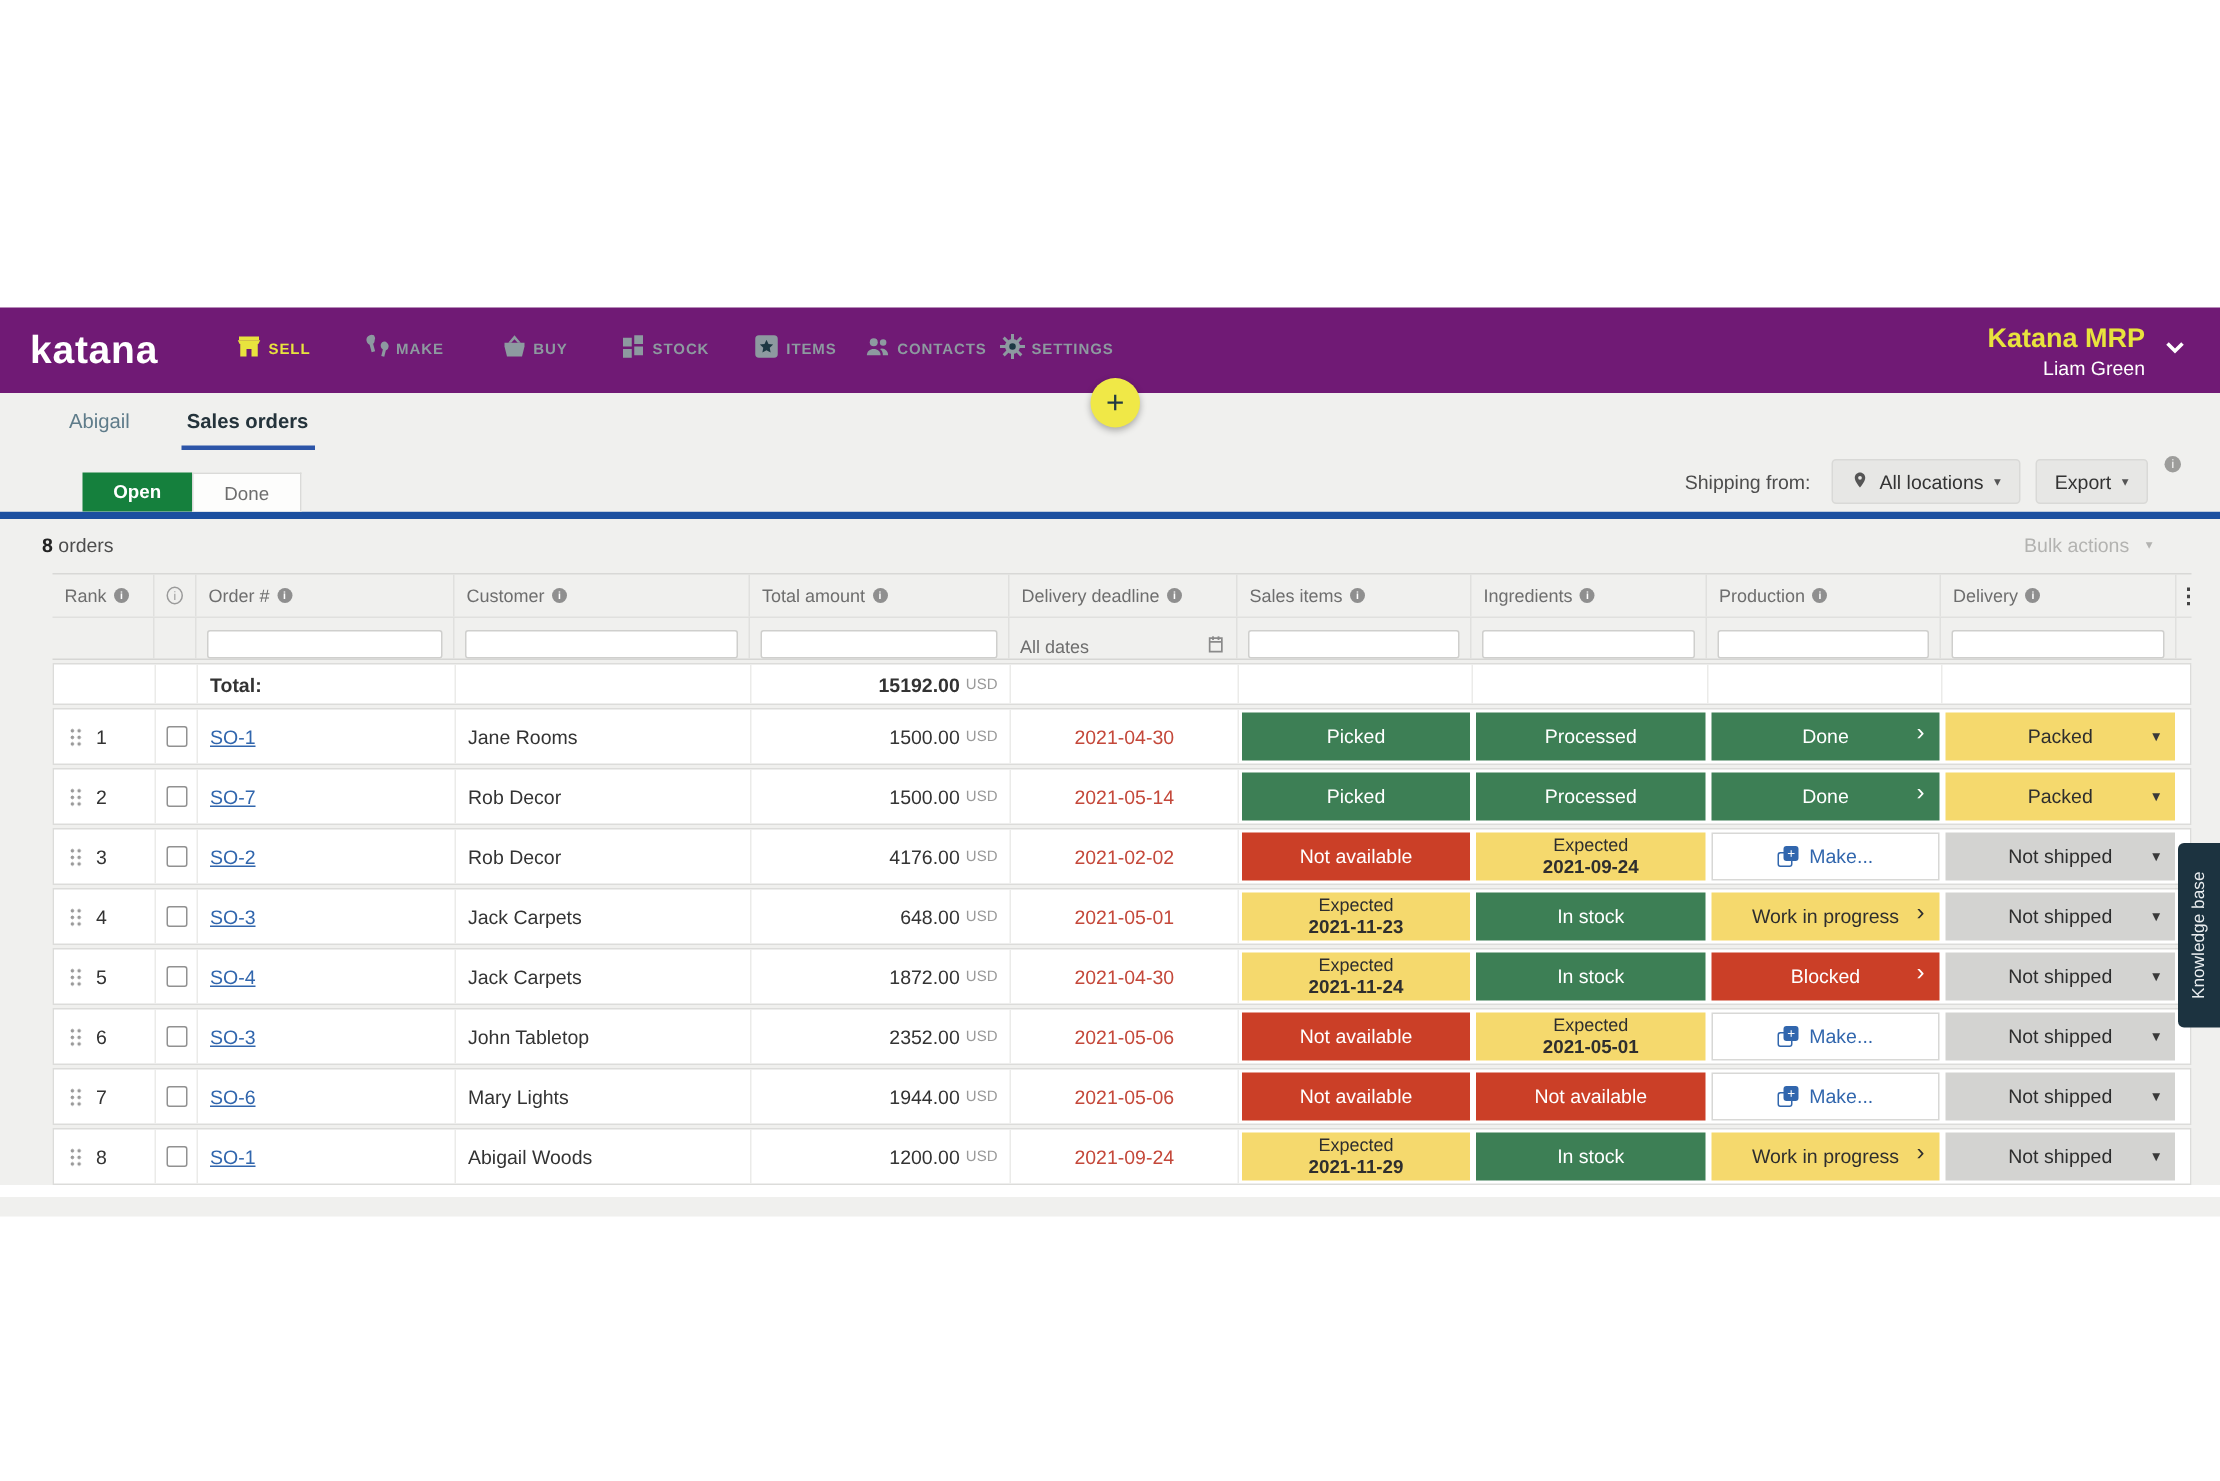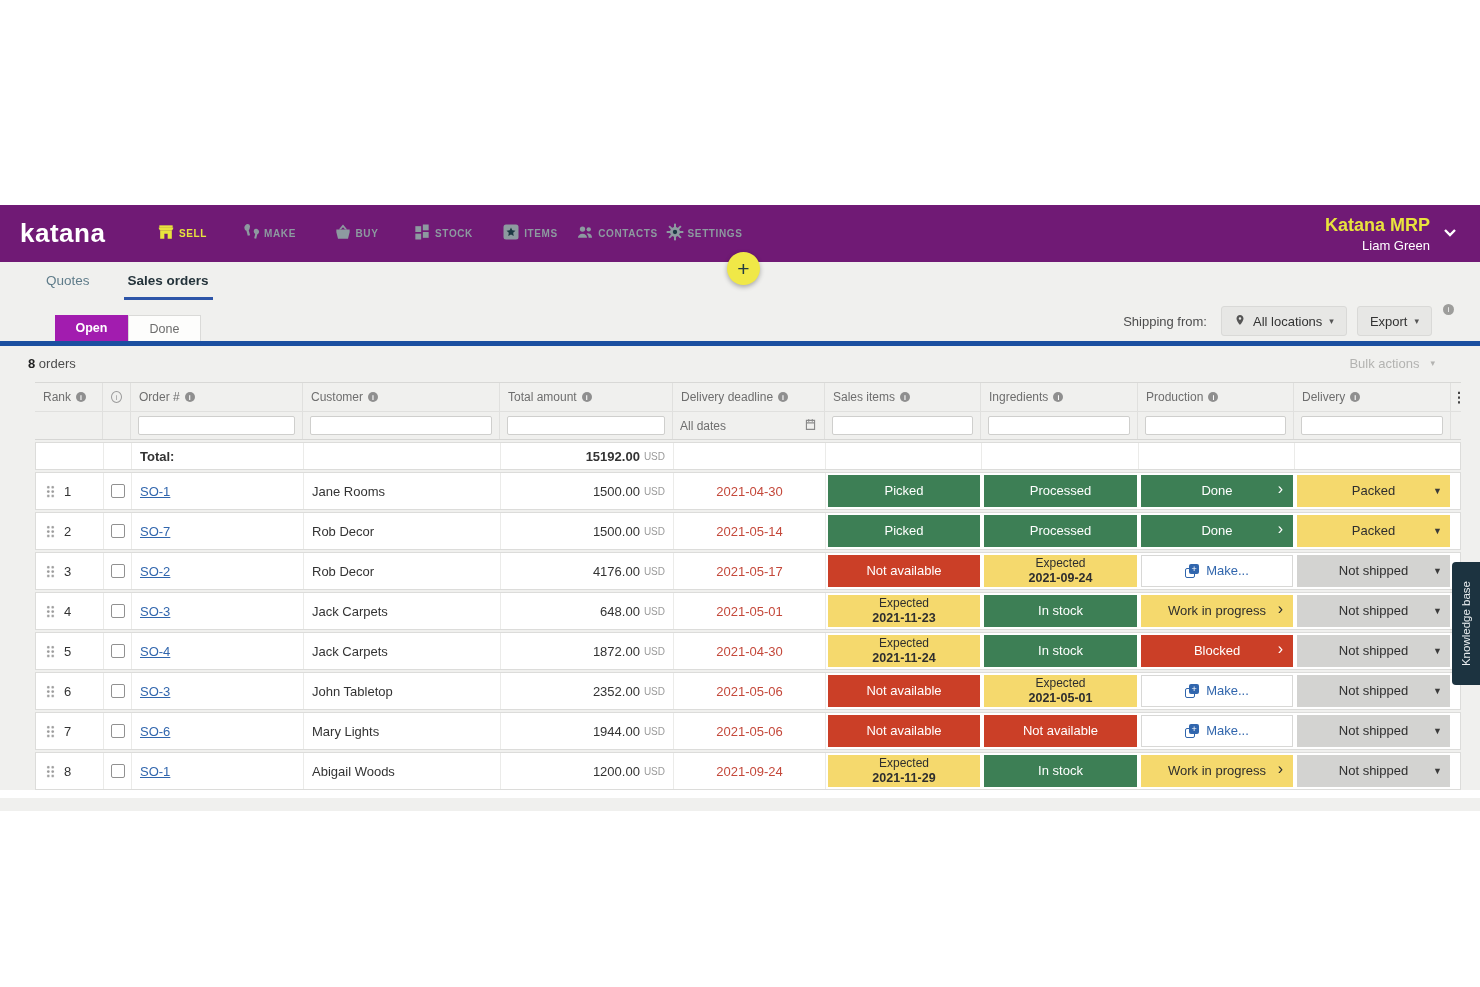--- a/index.html
+++ b/index.html
@@ -31,21 +31,21 @@
   
   .subbar { height:38px; background:#f0f0ee; display:flex; align-items:flex-end; padding-left:42px; gap:30px; }
   .subtab { font-size:13.5px; padding:8px 4px 9px; color:#5f7c8a; cursor:pointer; border-bottom:3px solid transparent; }
   .subtab.active { color:#24333b; font-weight:bold; border-bottom-color:#2d55a8; }
 
   
   .toolbar { height:41px; background:#f0f0ee; position:relative; display:flex; align-items:flex-end; }
   .view-tabs { display:flex; margin-left:55px; }
   .view-tab { min-width:73px; height:26px; display:flex; align-items:center; justify-content:center;
               font-size:12.5px; cursor:pointer; }
-  .view-tab.active { background:#a21caf; color:#fff; font-weight:bold; }
+  .view-tab.active { background:#15803d; color:#fff; font-weight:bold; }
   .view-tab.inactive { background:#fdfdfc; color:#6d6d6d; border:1px solid #dadad8; border-bottom:none; }
   .toolbar-right { position:absolute; right:48px; top:6px; display:flex; align-items:center; gap:10px; }
   .ship-label { font-size:13px; color:#4d4d4d; margin-right:4px; }
   .tool-btn { background:#e7e7e5; border:1px solid #d9d9d7; border-radius:3px; height:30px;
               display:flex; align-items:center; gap:7px; padding:0 12px; font-size:13px; color:#333;
               cursor:pointer; }
   .tool-btn svg { width:12px; height:12px; fill:#555; }
   .btn-caret { font-size:9px; color:#555; }
   .info-dot-corner { position:absolute; right:26px; top:4px; width:11px; height:11px; border-radius:50%;
               background:#9d9d9b; color:#fff; font-size:8px; display:flex; align-items:center; justify-content:center; }
@@ -68,21 +68,21 @@
   .thead { border-top:1px solid #d8d8d6; border-bottom:1px solid #e0e0de; }
   .info-dot { width:10px; height:10px; border-radius:50%; background:#8f8f8f; color:#fff; font-size:7px;
               font-weight:bold; display:inline-flex; align-items:center; justify-content:center;
               margin-left:5px; flex:none; }
   .info-outline { width:12px; height:12px; border-radius:50%; border:1px solid #9a9a9a; color:#9a9a9a;
               font-size:8px; display:inline-flex; align-items:center; justify-content:center; margin:0 auto; }
   .kebab { font-size:14px; font-weight:bold; color:#444; display:flex; align-items:center; justify-content:center;
            height:28px; cursor:pointer; }
 
   .tfilter { border-bottom:1px solid #d6d6d4; }
-  .fcell { height:27px; display:flex; align-items:center; padding:0 7px; border-right:1px solid #e0e0de; }
+  .fcell { height:27px; display:flex; align-items:flex-end; padding:0 7px; border-right:1px solid #e0e0de; }
   .fcell:last-child { border-right:none; }
   .finput { width:100%; height:19px; background:#fff; border:1px solid #cfcfcd; border-radius:2px; }
   .fdate { width:100%; display:flex; align-items:center; justify-content:space-between; font-size:12px; color:#6e6e6e; }
   .fdate svg { width:13px; height:13px; fill:#8a8a8a; }
 
   .trow { background:#fff; border:1px solid #dcdcda; margin-top:2px; }
   .trow-total .cell { height:26px; }
   .cell { display:flex; align-items:center; padding:0 8px; height:36px; border-right:1px solid #ebebe9;
           font-size:13px; color:#333; overflow:hidden; }
   .cell.no-border { border-right:none; }
@@ -201,21 +201,21 @@
       <span class="user-caret">
         <svg viewBox="0 0 16 16">
             <path d="M3 6l5 5 5-5"></path>
           </svg>
       </span>
     </div>
     <div class="plus-fab">+</div>
   </div>
 
   <div class="subbar">
-      <div class="subtab">Quotes</div>
+      <div class="subtab">Abigail</div>
       <div class="subtab active">Sales orders</div>
     </div>
 
   <div class="toolbar">
     <div class="view-tabs">
         <div class="view-tab active">Open</div>
         <div class="view-tab inactive">Done</div>
       </div>
     <div class="toolbar-right">
       <span class="ship-label">Shipping from:</span>
@@ -437,21 +437,21 @@
             <div class="checkbox"></div>
           </div>
           <div class="cell">
             <div class="order-link">SO-2</div>
           </div>
           <div class="cell">Rob Decor</div>
           <div class="cell amount-cell">
             <div>4176.00</div>
             <div class="usd">USD</div>
           </div>
-          <div class="cell deadline-cell">2021-05-17</div>
+          <div class="cell deadline-cell">2021-02-02</div>
           <div class="cell chip-cell">
             <div class="chip chip-red">
               <div class="chip-label">Not available</div>
             </div>
           </div>
           <div class="cell chip-cell">
             <div class="chip chip-yellow">
               <div class="exp-label">Expected</div>
               <div class="exp-date">2021-09-24</div>
             </div>

